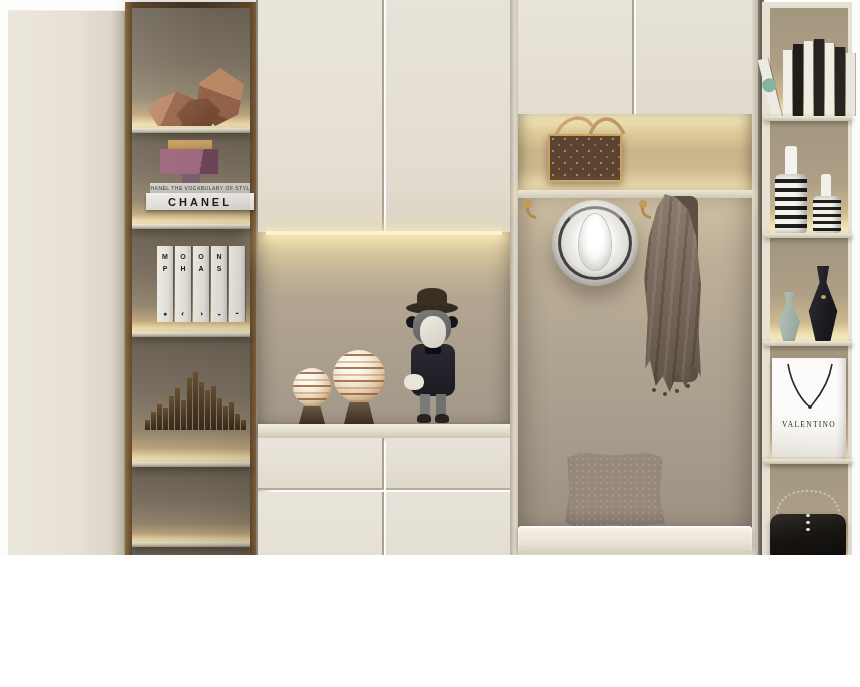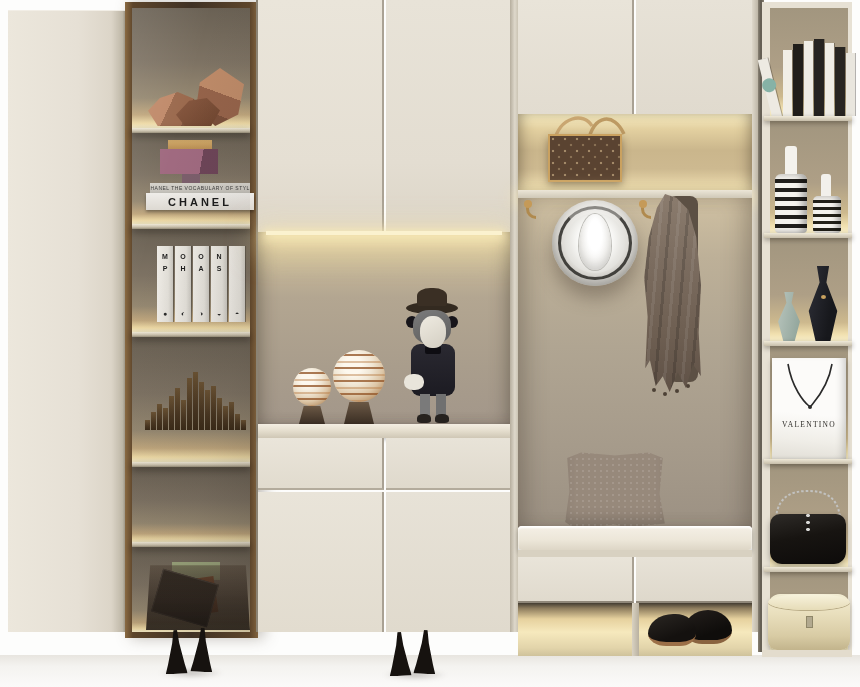--- a/index.html
+++ b/index.html
@@ -1,16 +1,16 @@
 <!DOCTYPE html>
 <html><head>
 <meta charset="utf-8">
 <style>
   html,body{margin:0;padding:0;background:#ffffff;}
-  .scene{position:relative;width:860px;height:687px;background:#fdfdfc;overflow:hidden;
+  .scene{position:relative;width:860px;height:555px;background:#fdfdfc;overflow:hidden;
          font-family:"Liberation Sans",sans-serif;}
   .scene div,.scene span,.scene svg{position:absolute;box-sizing:border-box;}
 
   
   .toekick{left:28px;top:630px;width:728px;height:27px;
     background:linear-gradient(180deg,#6b6457 0%,#a18f6c 28%,#eeda a4 55%,#f2e0a8 55%,#f9efc9 82%,#fdf6da 100%);}
   .floor{left:0;top:655px;width:860px;height:32px;
     background:linear-gradient(180deg,#e8e5df 0%,#f4f3f0 35%,#fbfaf9 100%);}
 
   

